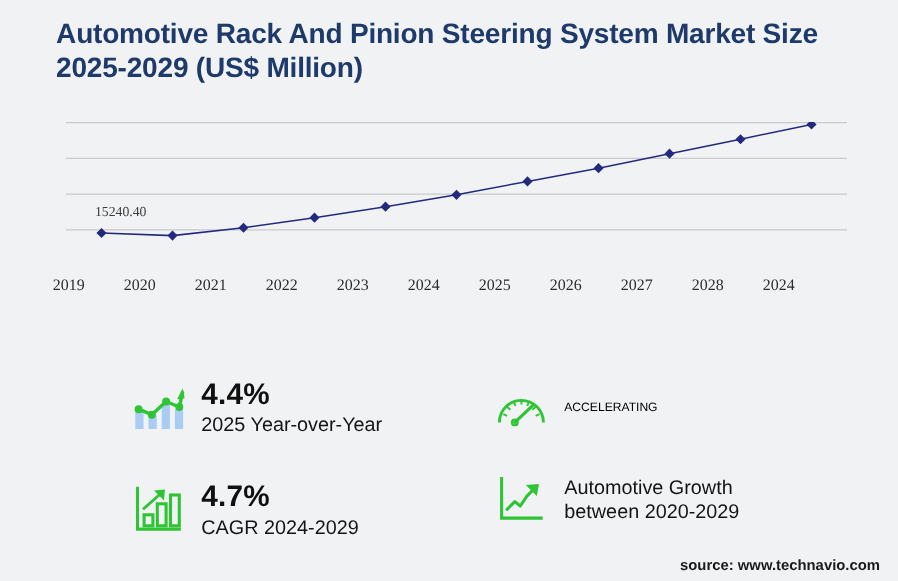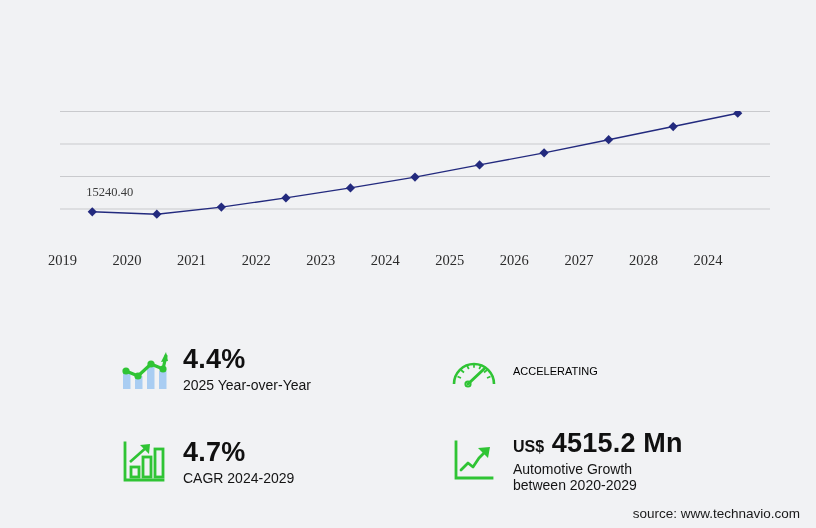--- a/index.html
+++ b/index.html
@@ -83,21 +83,21 @@
     color: #101010;
     letter-spacing: 0.2px;
     white-space: nowrap;
   }
   .kpi-value .unit {
     font-size: 16px;
     font-weight: bold;
     letter-spacing: 0;
   }
   .kpi-label {
-    font-size: 14px;
+    font-size: 18px;
     color: #141414;
     white-space: nowrap;
     margin-top: 1px;
   }
   .kpi-label .sub2 { display: block; }
   .kpi-heading {
     font-size: 11px;
     color: #000000;
     white-space: nowrap;
   }
@@ -107,27 +107,32 @@
   #kpi-momentum  { left: 448px; top: 345px; }
   #kpi-increment { left: 448px; top: 428px; }
 
   
   #source {
     position: absolute;
     right: 16px;
     bottom: 7px;
     font-size: 13.5px;
     color: #1a1a1a;
+    font-weight: bold;
   }
 </style>
 </head>
 <body>
 
 <div id="page">
 
+  <div id="chart-title">
+    <span>Automotive Rack And Pinion Steering System Market Size</span>
+    <span>2025-2029 (US$ Million)</span>
+  </div>
 
   <div id="plot">
     <svg id="plot-svg" width="710" height="130" viewBox="0 0 710 130">
       <g id="gridlines">
           <line x1="0" x2="710" y1="0.5" y2="0.5" stroke="#c9cacd" stroke-width="1"></line>
           <line x1="0" x2="710" y1="33" y2="33" stroke="#c9cacd" stroke-width="1"></line>
           <line x1="0" x2="710" y1="65.5" y2="65.5" stroke="#c9cacd" stroke-width="1"></line>
           <line x1="0" x2="710" y1="98" y2="98" stroke="#c9cacd" stroke-width="1"></line>
           <line x1="0" x2="710" y1="130.5" y2="130.5" stroke="#c9cacd" stroke-width="1"></line>
         </g>
@@ -229,24 +234,20 @@
 
   <div class="kpi" id="kpi-increment">
     <div class="kpi-icon">
       <svg width="44" height="44" viewBox="0 0 44 44">
         <path d="M4,3 L4,39 L40,39" fill="none" stroke="#2fc434" stroke-width="2.8" stroke-linecap="square"></path>
         <polyline points="9,31 16,24 21,28 27,19 35,11" fill="none" stroke="#2fc434" stroke-width="2.8" stroke-linejoin="round" stroke-linecap="round"></polyline>
         <polygon points="38,8 26,9 36,19" fill="#2fc434"></polygon>
       </svg>
     </div>
     <div class="kpi-text">
-      <div class="kpi-value">
-        <span class="unit">US$</span>
-        <span>4515.2 Mn</span>
-      </div>
       <div class="kpi-label">
         <span>Automotive Growth</span>
         <span class="sub2">between 2020-2029</span>
       </div>
     </div>
   </div>
 
   <div id="source">source: www.technavio.com</div>
 
 </div>

